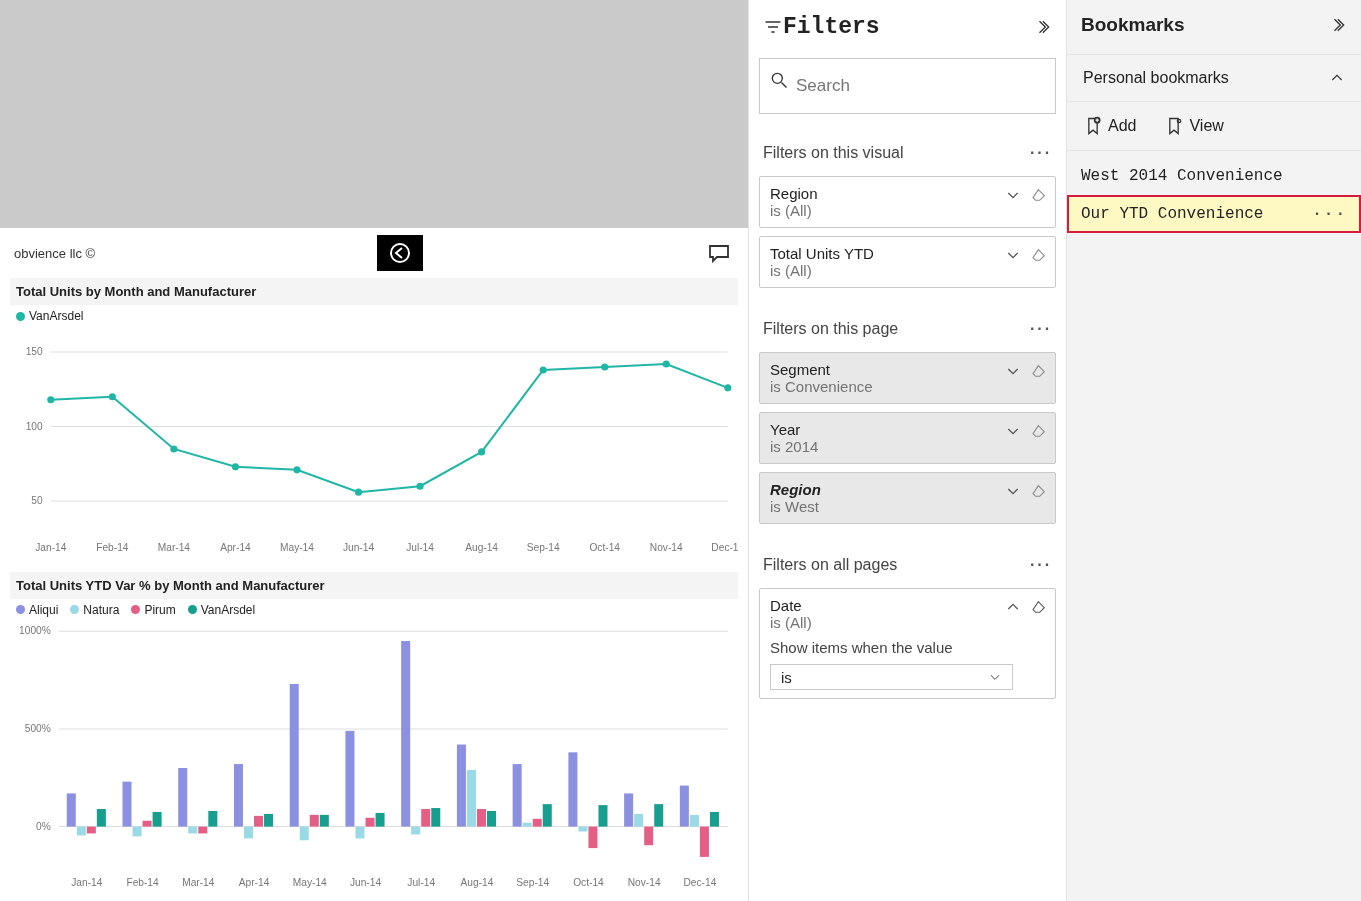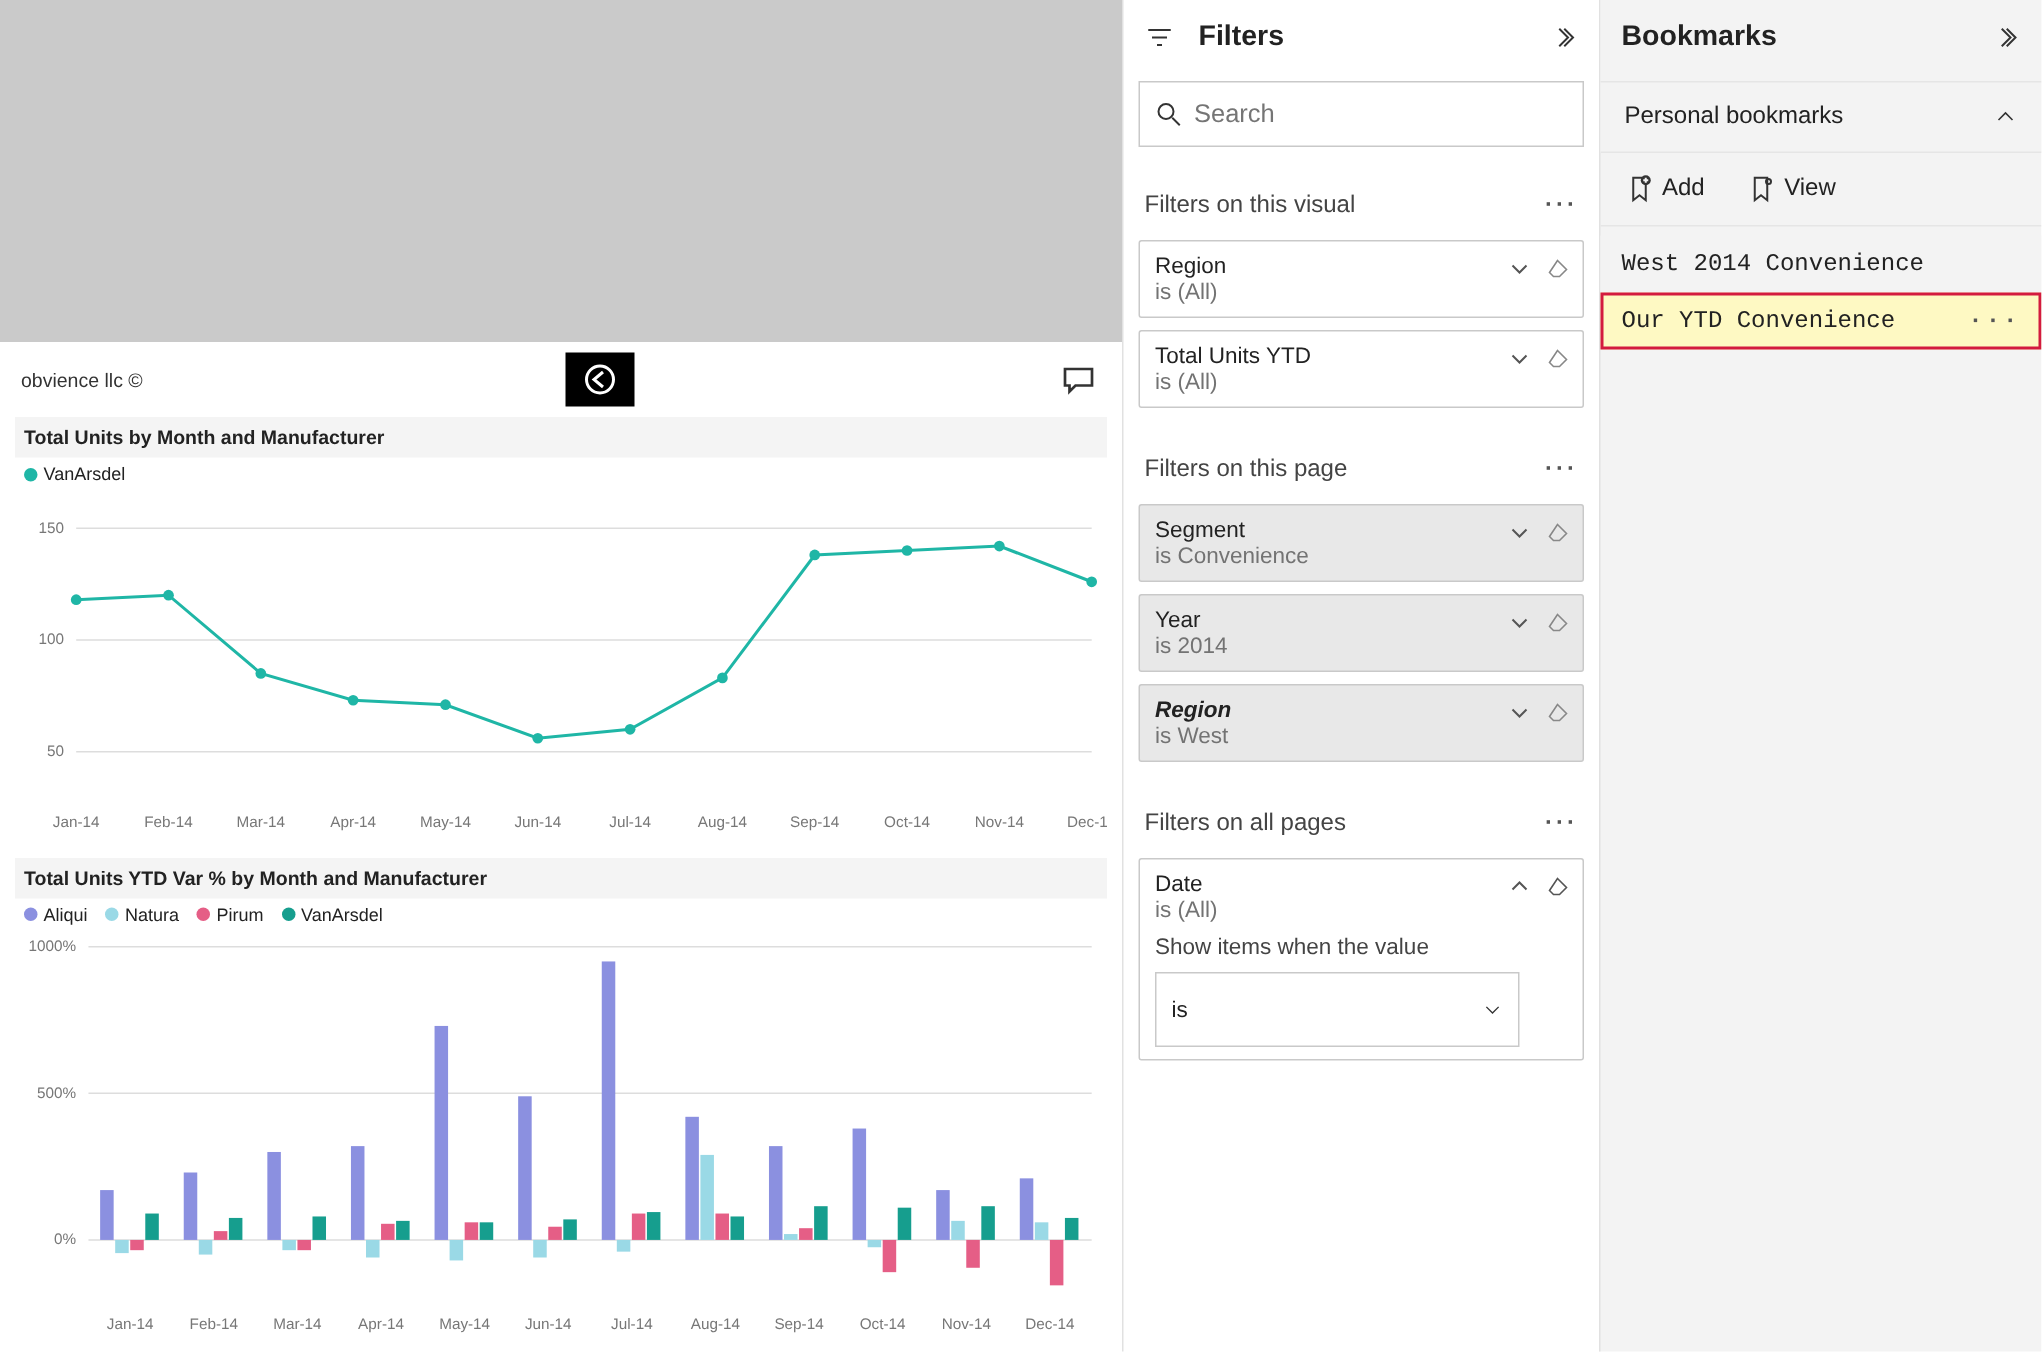--- a/index.html
+++ b/index.html
@@ -57,31 +57,30 @@
   
   .filters-col{
     border-left:1px solid #e1e1e1;
     background:#fff;
     display:flex; flex-direction:column;
     overflow-y:auto;
   }
   .pane-header{
     display:flex; align-items:center;
     padding:14px 14px 18px 14px;
-    gap:16px;
-    font-size:19px; font-weight:600;
+    font-size:23px; font-weight:600;font-family:Liberation Mono, monospace;
   }
   .pane-header .grow{flex:1;}
   .search-wrap{ padding:0 10px 12px 10px;}
   .search{
     width:100%;
     border:1px solid #c9c9c9;
     padding:8px 10px 8px 36px;
     font-size:17px;
-    height:44px;
+    height:56px;
   }
   .search-box{position:relative;}
   .search-box svg{position:absolute; left:10px; top:12px;}
 
   .fsection{ padding:8px 10px 6px 10px;}
   .fsection-head{
     display:flex; align-items:center; justify-content:space-between;
     font-size:16px; color:#444; padding:10px 4px 14px 4px;
   }
   .ellipsis{letter-spacing:2px; font-weight:700; color:#555;}
@@ -101,21 +100,21 @@
   .fcard.italic .fname{ font-style:italic; font-weight:700;}
   .fcard .fdesc{ font-size:15px; color:#737373;}
   .fcard .right-controls{
     position:absolute; right:8px; top:10px;
     display:flex; gap:10px; align-items:center;
   }
   .chev svg, .eraser svg{stroke:#555; fill:none;}
   .fcard.expanded .fdesc{margin-bottom:8px;}
   .fcard .showtext{font-size:15px;color:#444;margin-top:6px;}
   .is-select{
-    width:100%;border:1px solid #c9c9c9;height:50px;margin-top:8px;
+    width:100%;border:1px solid #c9c9c9;height:26px;margin-top:8px;
     display:flex;align-items:center;justify-content:space-between;padding:0 10px;font-size:15px;
   }
 
   
   .bookmarks-col{
     border-left:1px solid #e1e1e1;
     background:#f3f3f3;
     display:flex; flex-direction:column;
   }
   .bk-header{

